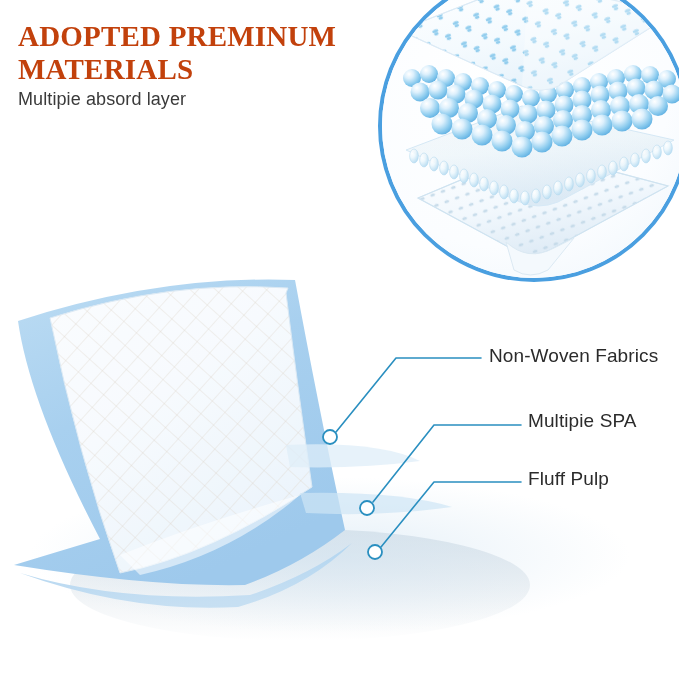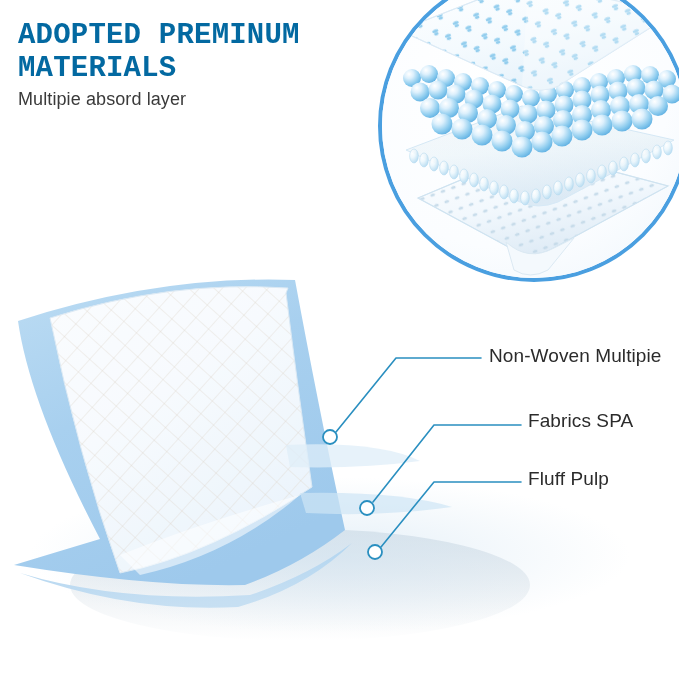--- a/index.html
+++ b/index.html
@@ -18,26 +18,26 @@
 
   
   .heading-block {
     position: absolute;
     left: 18px;
     top: 20px;
     width: 360px;
   }
   .headline {
     margin: 0;
-    font-family: Liberation Mono, monospace;
+    font-family: Liberation Serif, serif;
     font-weight: bold;
     font-size: 29px;
     line-height: 1.13;
     letter-spacing: 0.2px;
-    color: #0369a1;
+    color: #c2410c;
     text-transform: uppercase;
     white-space: pre-line;
   }
   .subhead {
     margin: 3px 0 0 0;
     font-family: "Liberation Sans", sans-serif;
     font-size: 18px;
     font-weight: normal;
     color: #3a3a3a;
     letter-spacing: 0.1px;
@@ -373,17 +373,17 @@
     <g fill="none" stroke="#2a8fc0" stroke-width="1.6" stroke-linecap="round" stroke-linejoin="round">
       <path d="M 373 502 L 434 425 L 521 425"></path>
       <circle cx="367" cy="508" r="7" fill="#ffffff" stroke="#2a8fc0" stroke-width="1.8"></circle>
     </g>
     <g fill="none" stroke="#2a8fc0" stroke-width="1.6" stroke-linecap="round" stroke-linejoin="round">
       <path d="M 381 547 L 434 482 L 521 482"></path>
       <circle cx="375" cy="552" r="7" fill="#ffffff" stroke="#2a8fc0" stroke-width="1.8"></circle>
     </g>
   </svg>
 
-  <div class="callout callout-1">Non-Woven Multipie</div>
-  <div class="callout callout-2">Fabrics SPA</div>
+  <div class="callout callout-1">Non-Woven Fabrics</div>
+  <div class="callout callout-2">Multipie SPA</div>
   <div class="callout callout-3">Fluff Pulp</div>
 
 </div>
 
 </body></html>

